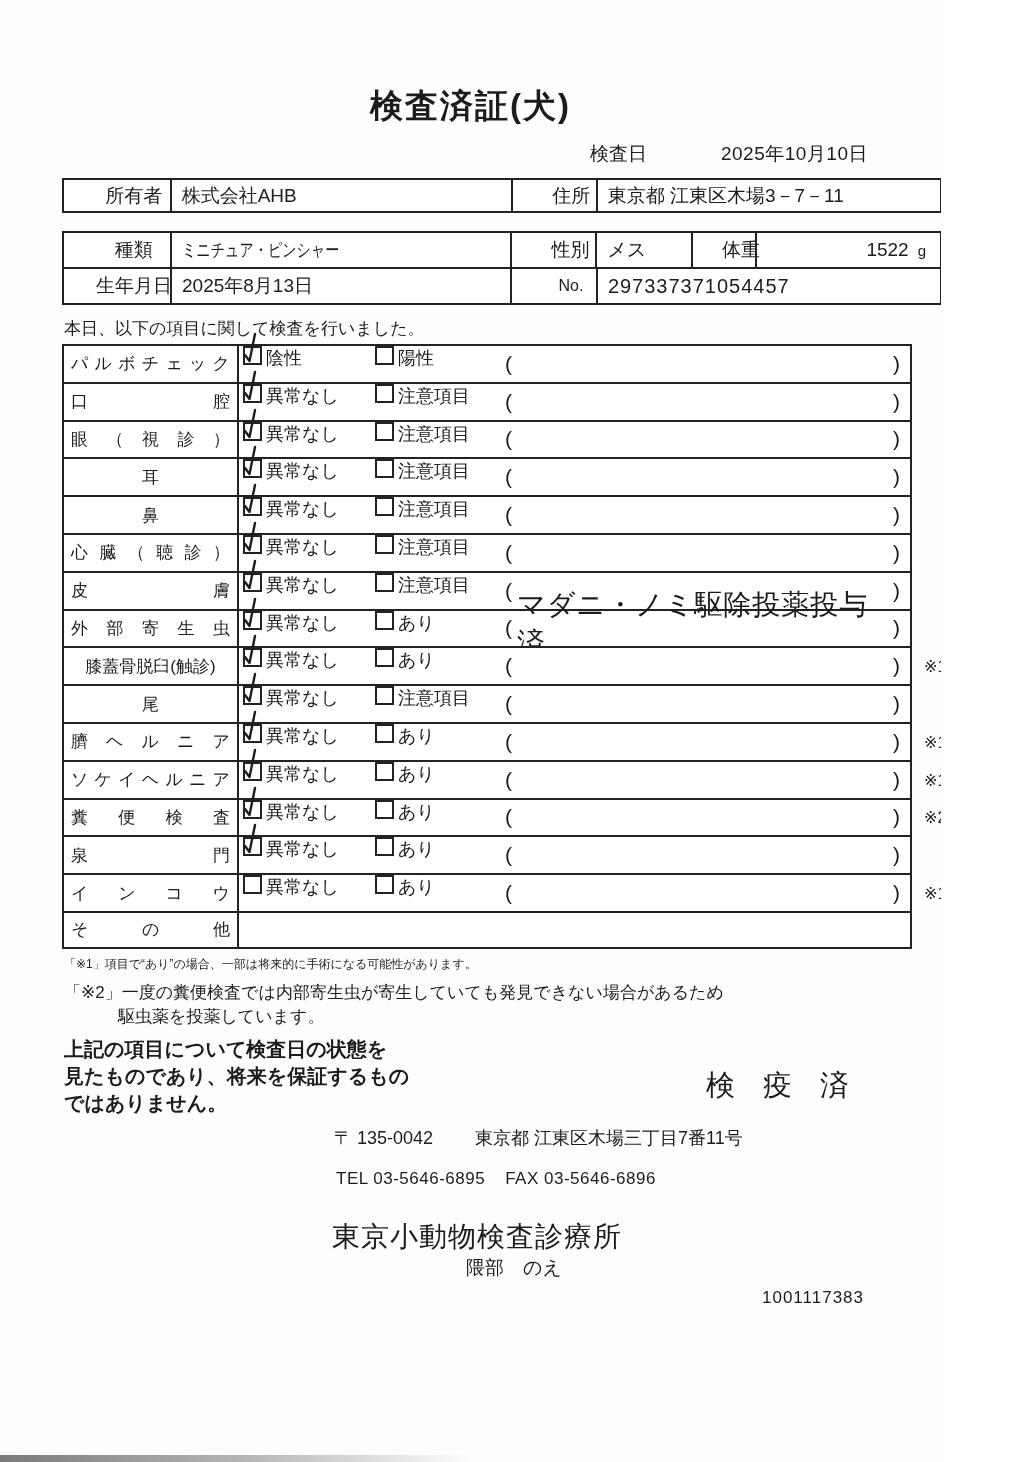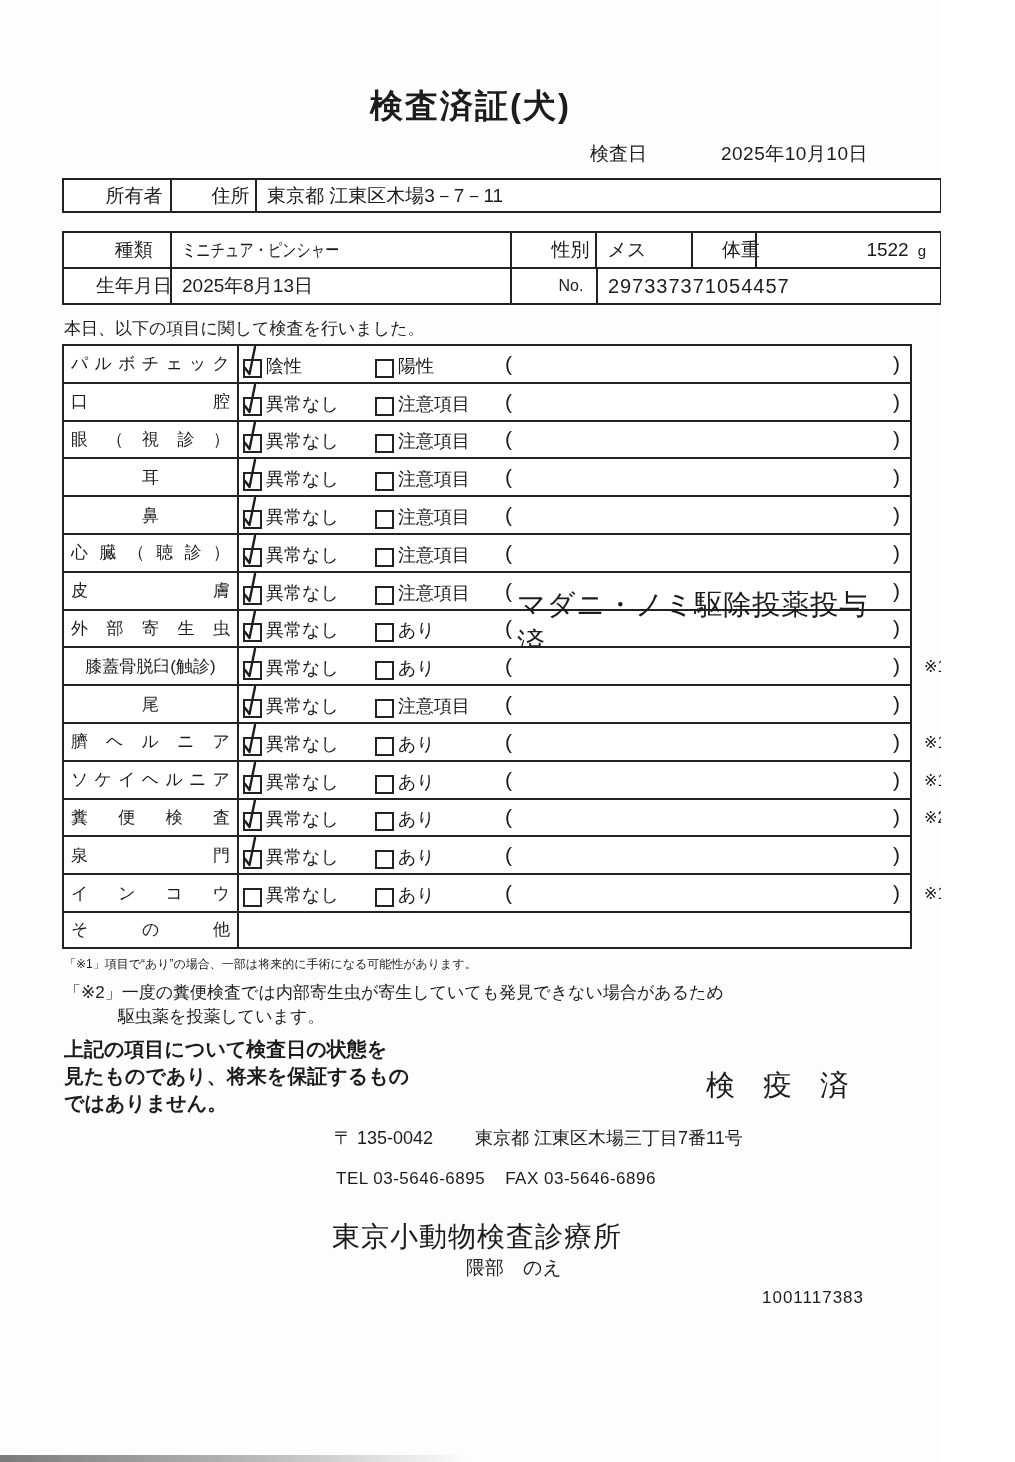--- a/index.html
+++ b/index.html
@@ -34,21 +34,21 @@
   
   .checklist{position:absolute;top:344px;left:62px;width:850px;}
   .crow{position:relative;box-sizing:border-box;height:37.8px;background:#fff;
     border:2px solid #222;border-bottom:none;}
   .crow:last-child{border-bottom:2px solid #222;}
   .cname{position:absolute;left:0;top:0;bottom:0;width:175px;box-sizing:border-box;
     border-right:2px solid #222;display:flex;align-items:center;padding:0 7px;font-size:17px;}
   .cname .txt{width:100%;display:flex;justify-content:center;}
   .cname .txt.spread{justify-content:space-between;}
   .cbody{position:absolute;left:177px;right:0;top:0;bottom:0;}
-  .cb{position:absolute;top:0;bottom:4px;display:flex;align-items:flex-end;}
+  .cb{position:absolute;top:0;bottom:17px;display:flex;align-items:flex-start;}
   .cb1{left:2px;}
   .cb2{left:134px;}
   .box{position:relative;width:15px;height:15px;border:2px solid #222;flex:none;margin-right:4px;}
   .box svg{position:absolute;left:-4px;top:-17px;width:20px;height:34px;overflow:visible;}
   .cbl{font-size:18px;}
   .po,.pc{position:absolute;top:0;bottom:0;display:flex;align-items:center;
     font-size:21px;font-weight:300;}
   .po{left:264px;}
   .pc{left:652px;}
   .pt{position:absolute;left:276px;width:368px;top:0;bottom:8px;display:flex;
@@ -73,20 +73,21 @@
 <body>
 
 <div class="sheet">
 
   <div class="title">検査済証(犬)</div>
   <div class="date-label">検査日</div>
   <div class="date-value">2025年10月10日</div>
 
   <div class="trow row-owner">
     <div class="tcell lab" style="width:106px">所有者</div>
+    <div class="tcell val" style="width:343px">株式会社AHB</div>
     <div class="tcell lab" style="width:85px">住所</div>
     <div class="tcell val" style="width:346px">東京都 江東区木場3－7－11</div>
   </div>
 
   <div class="trow row-breed">
     <div class="tcell lab" style="width:106px">種類</div>
     <div class="tcell val" style="width:342px">
         <span class="breed-text">ミニチュア・ピンシャー</span>
       </div>
     <div class="tcell lab" style="width:86px">性別</div>

